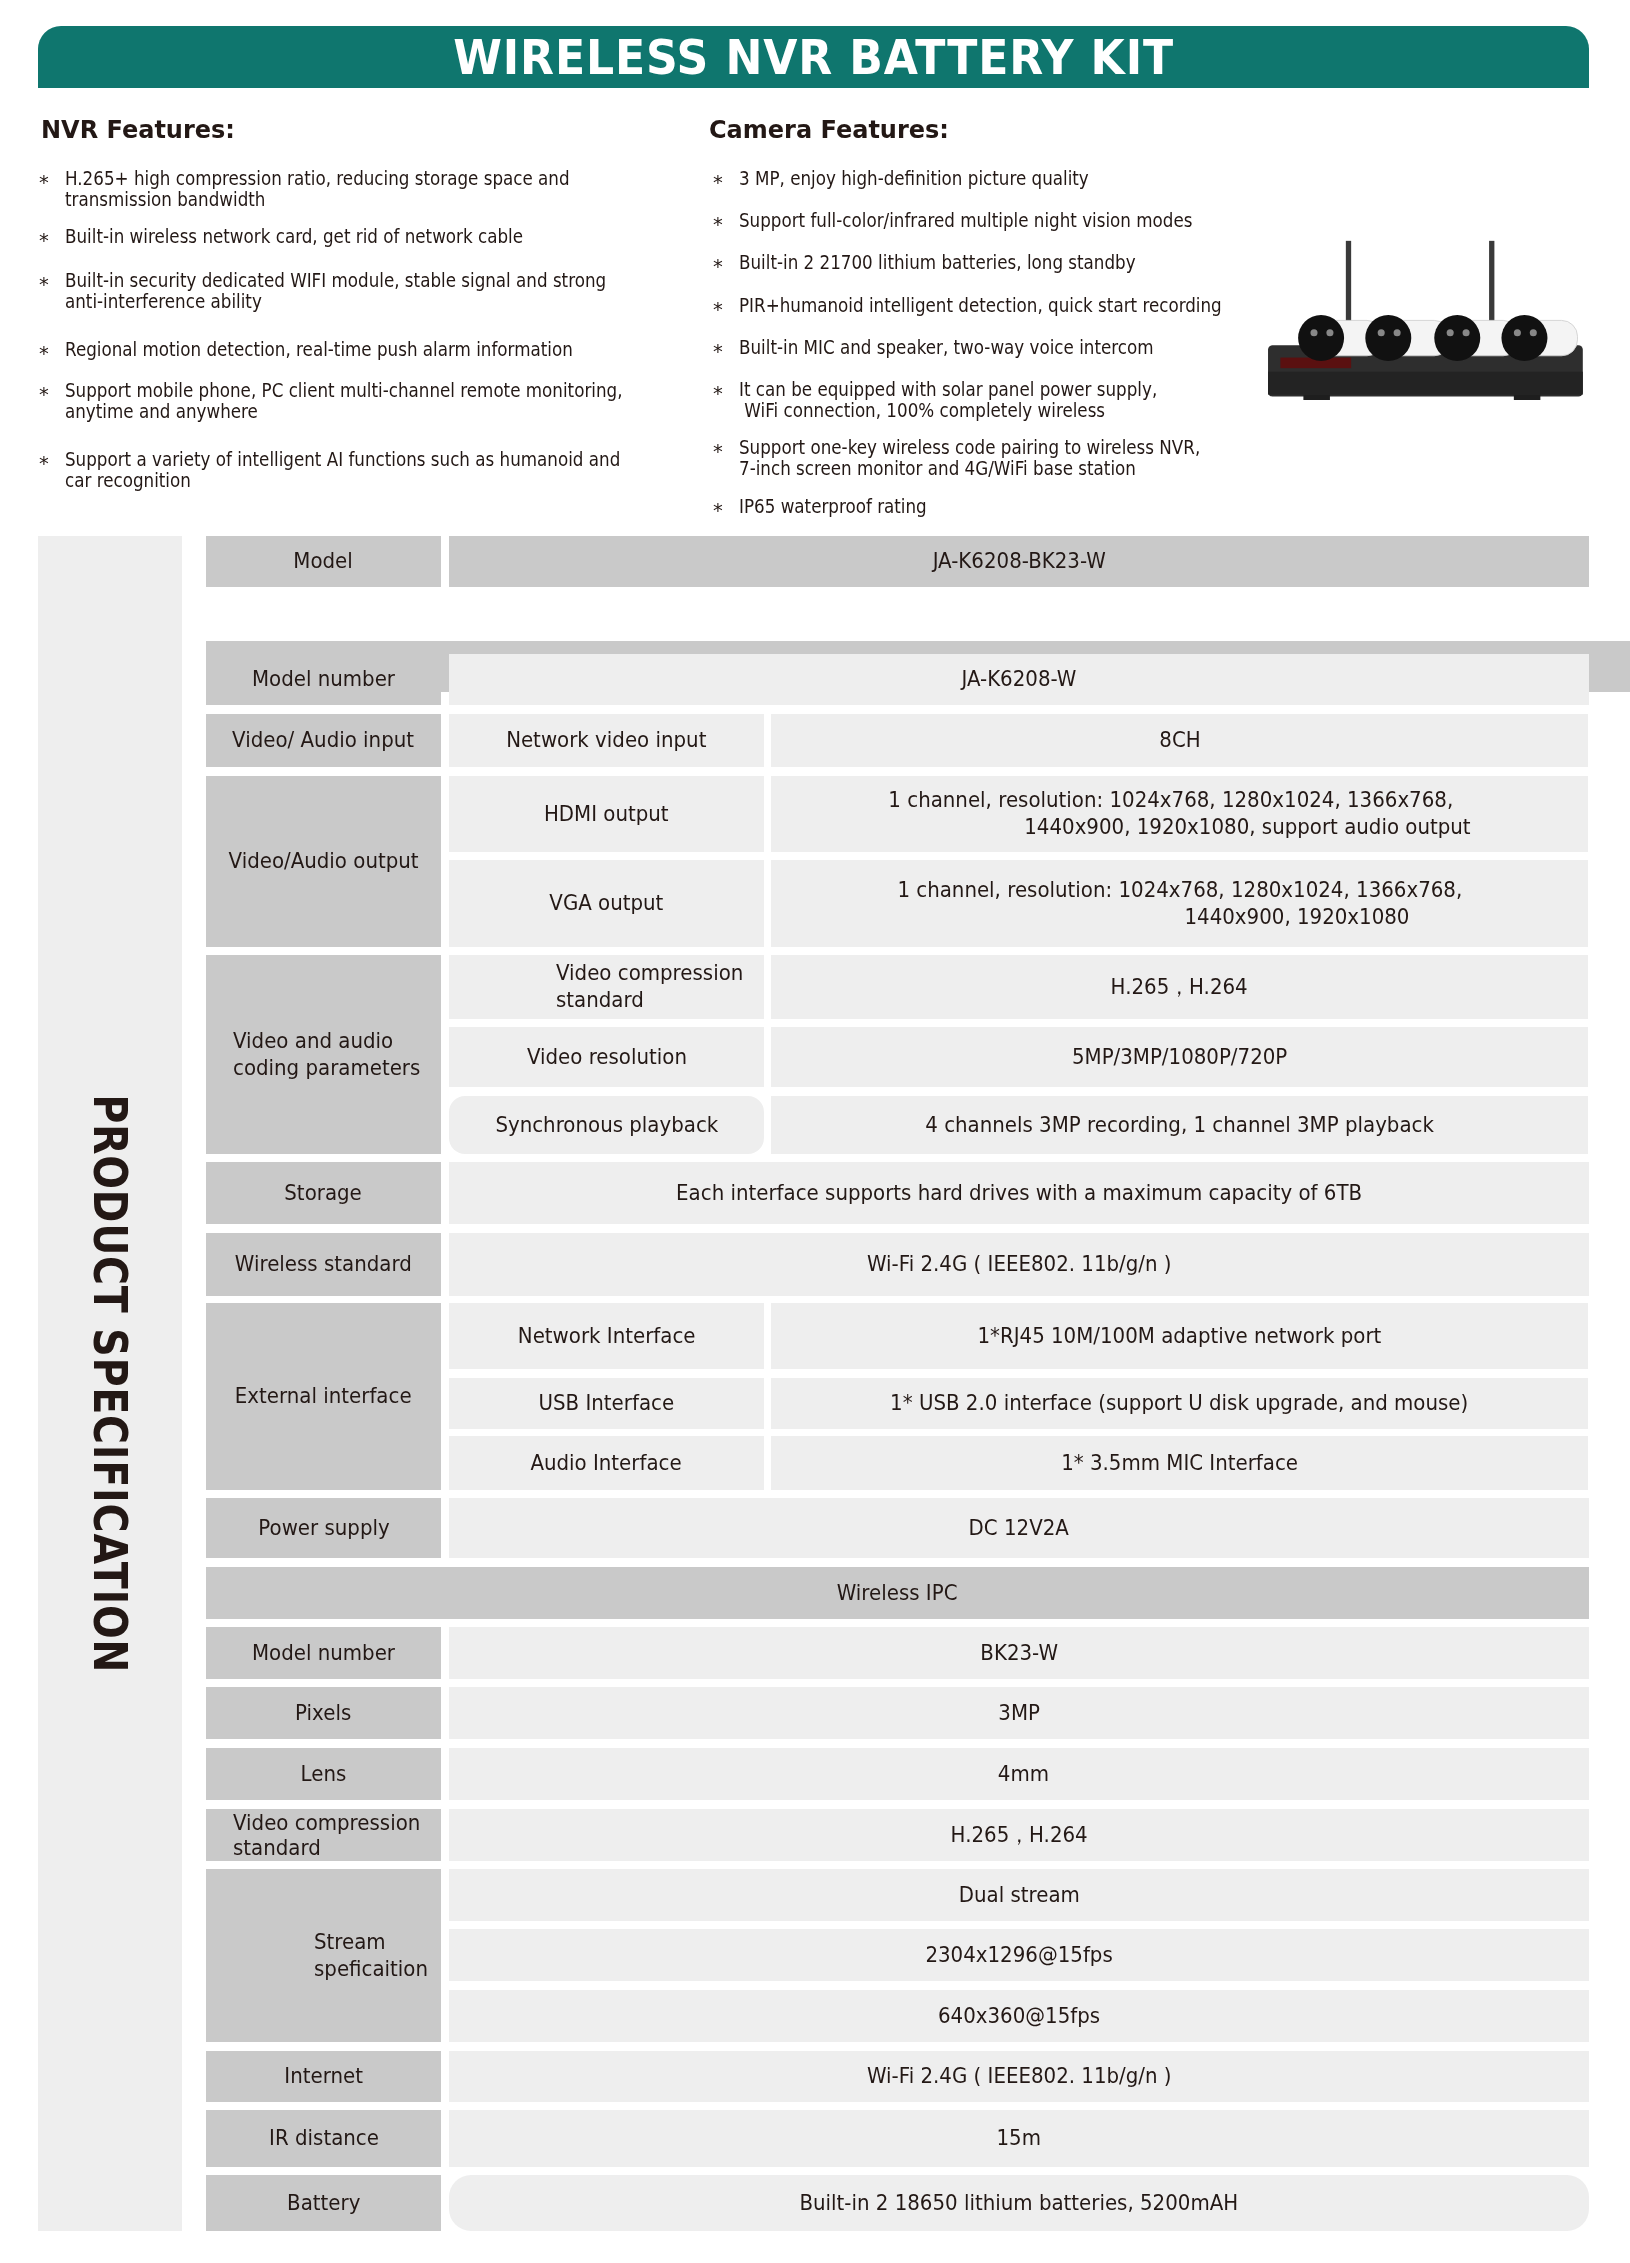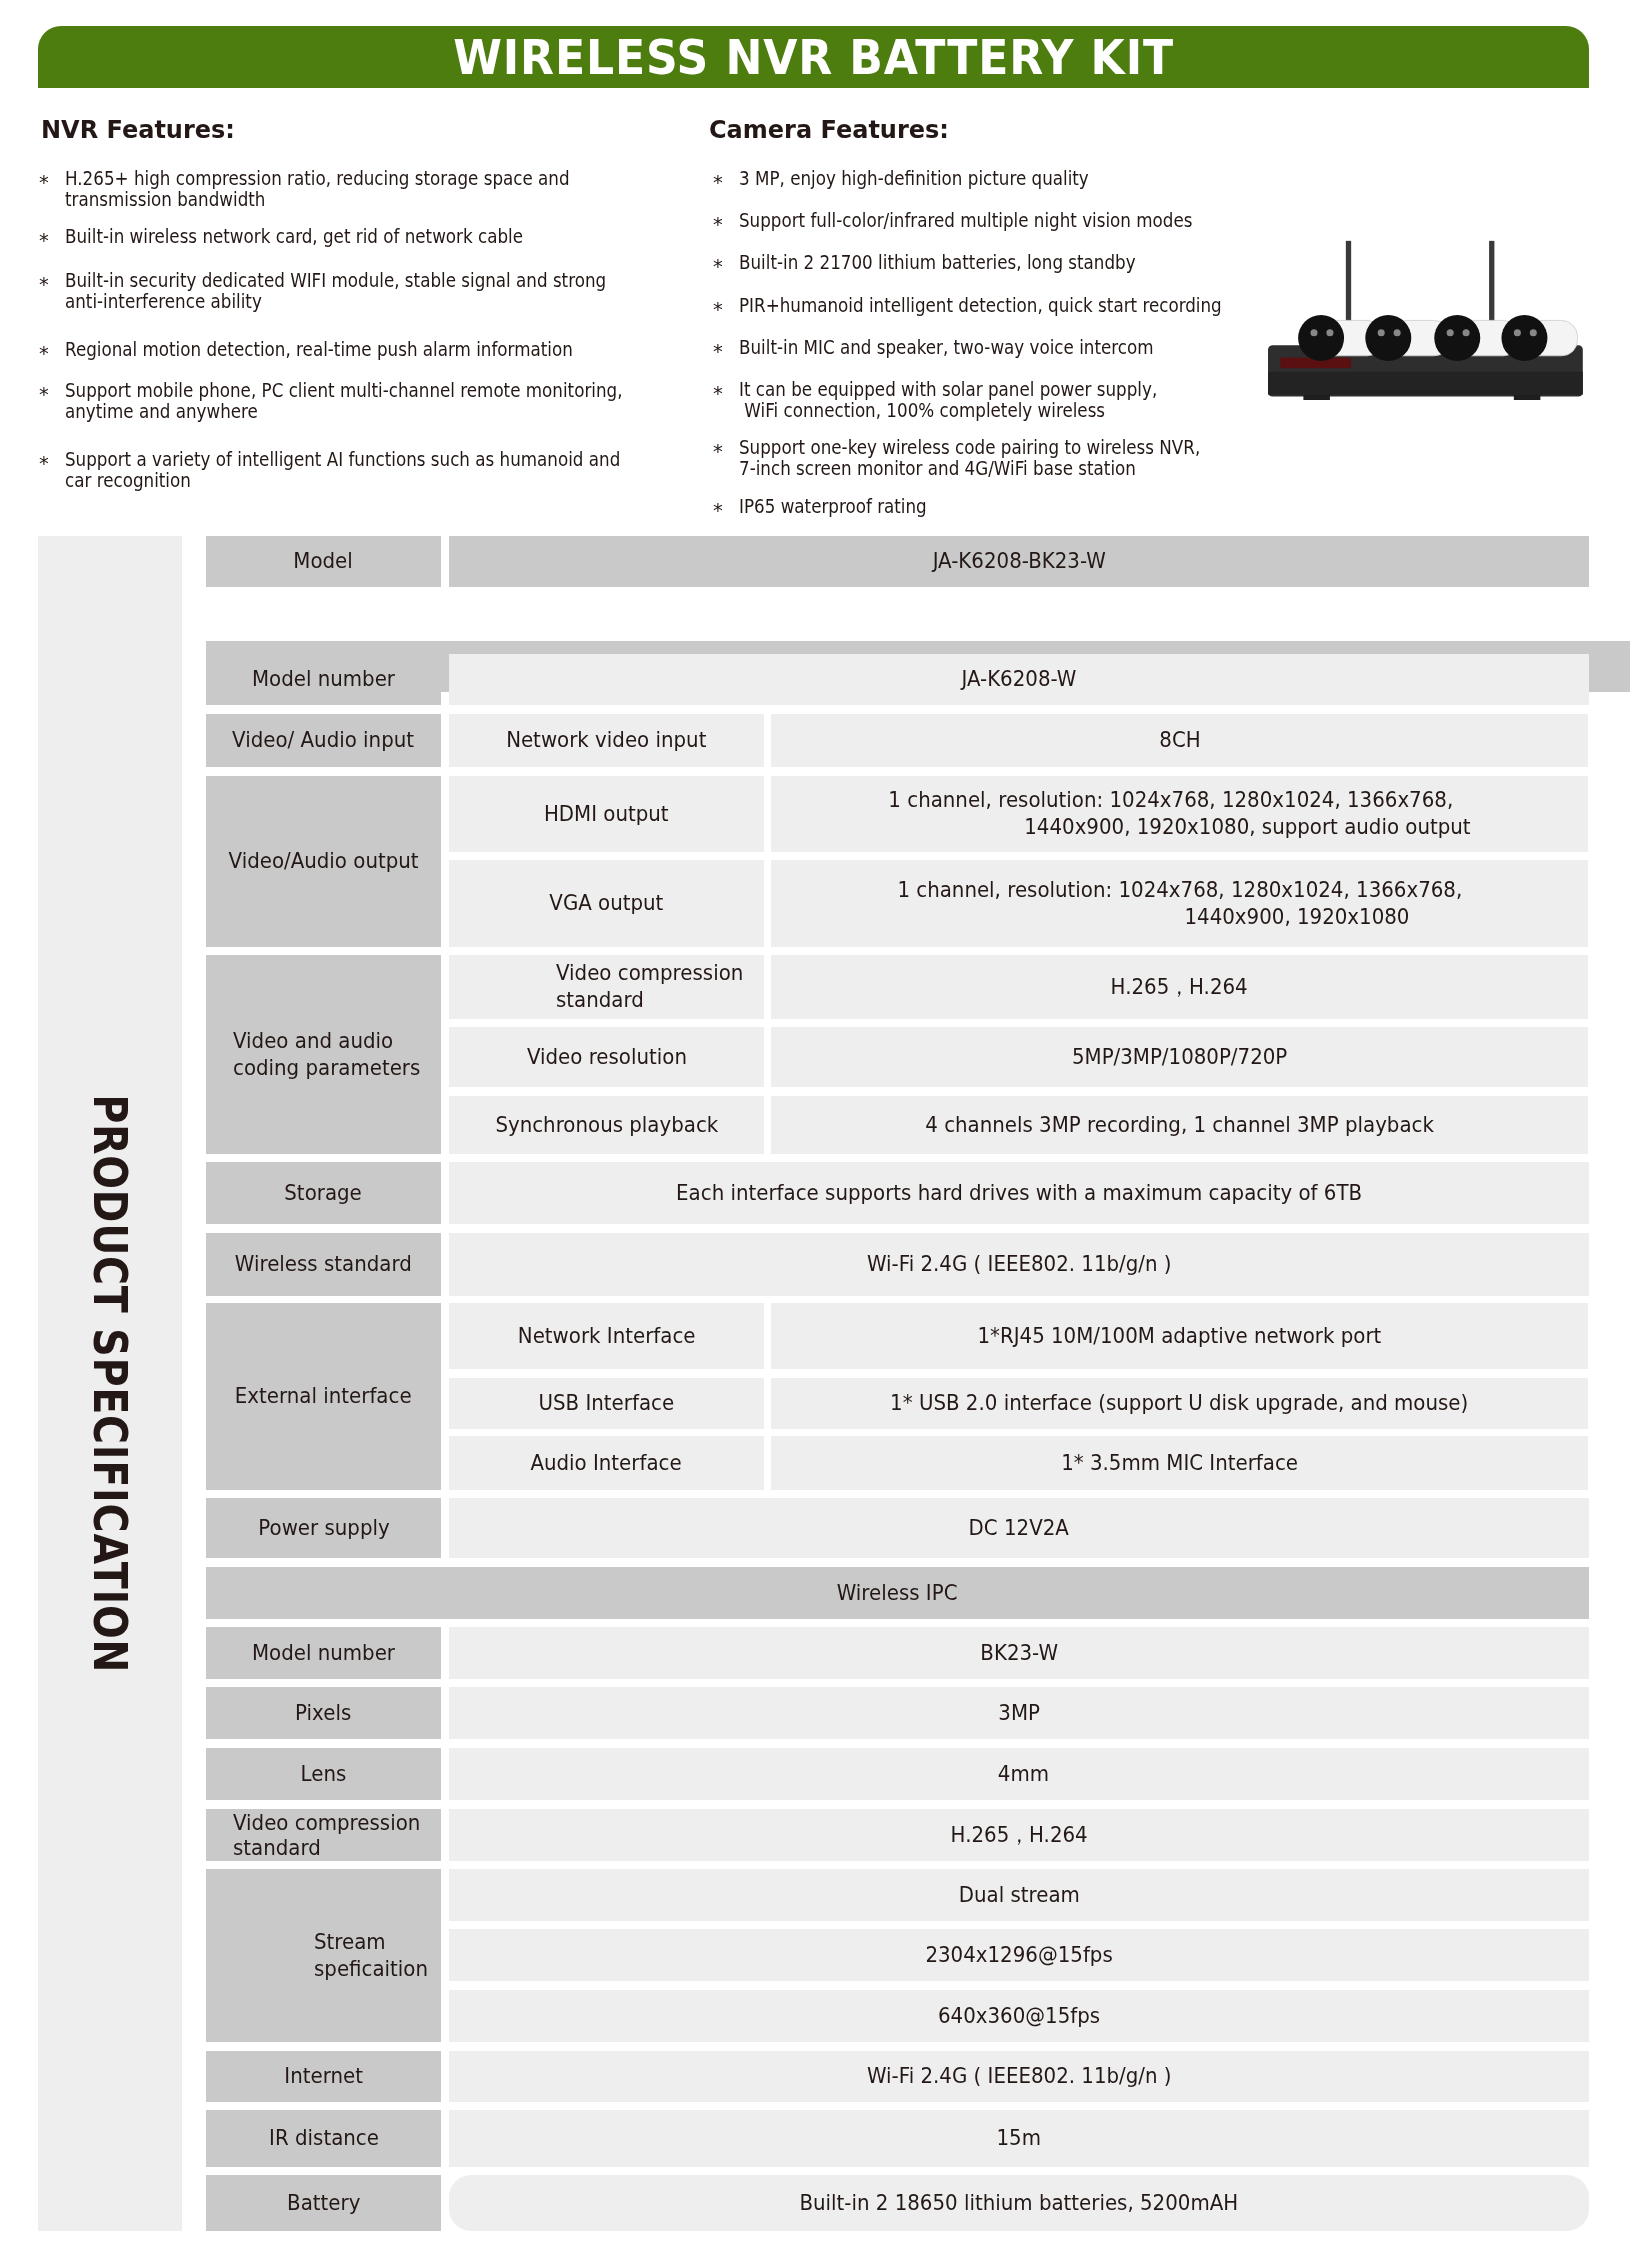--- a/index.html
+++ b/index.html
@@ -1,18 +1,18 @@
 <!DOCTYPE html>
 <html style="font-size:14px"><head>
 <meta charset="utf-8">
 <style>
   html, body { margin:0; padding:0; background:#ffffff; }
   body { width:1631px; height:2264px; position:relative; overflow:hidden; font-family:"Liberation Sans", "DejaVu Sans", sans-serif; color:#231815; }
   .abs { position:absolute; }
-  #title-bar { left:38px; top:26px; width:1551px; height:62px; background:#4d7c0f; border-radius:23px 23px 0 0; display:flex; align-items:center; justify-content:center; }
+  #title-bar { left:38px; top:26px; width:1551px; height:62px; background:#0f766e; border-radius:23px 23px 0 0; display:flex; align-items:center; justify-content:center; }
   #title-bar span { color:#fff; font-family:"DejaVu Sans", sans-serif; font-weight:bold; font-size:48px; letter-spacing:0.9px; transform:scaleX(0.92); }
   .feat-title { font-family:"DejaVu Sans", sans-serif; font-weight:bold; font-size:24px; color:#231815; }
   .bullet { position:absolute; font-size:18.6px; line-height:21px; color:#231815; font-family:"DejaVu Sans", sans-serif; }
   .bullet .star { position:absolute; left:0; top:3.5px; font-size:19.5px; }
   .bullet .txt { position:absolute; left:26px; top:0; white-space:pre; transform-origin:left top; transform:scaleX(0.9); }
   #side-panel { left:38px; top:536px; width:144px; height:1695px; background:#eeeeee; }
   #side-label { left:38px; top:536px; width:144px; height:1695px; display:flex; align-items:center; justify-content:center; }
   #side-label span { writing-mode:vertical-rl; font-family:"DejaVu Sans", sans-serif; font-weight:bold; font-size:46px; color:#231815; letter-spacing:0.9px; transform:scaleY(0.86); }
   .cell { position:absolute; display:flex; align-items:center; justify-content:center; text-align:center; font-family:"DejaVu Sans", sans-serif; font-size:22px; line-height:26.6px; color:#231815; box-sizing:border-box; }
   .cell span { display:block; transform:scaleX(0.9); }
@@ -206,21 +206,21 @@
   </div>
   <div class="cell light" style="left:771px;top:955px;width:817px;height:64px;">
       <span>H.265，H.264</span>
     </div>
   <div class="cell light" style="left:449px;top:1027px;width:315px;height:60px;">
       <span>Video resolution</span>
     </div>
   <div class="cell light" style="left:771px;top:1027px;width:817px;height:60px;">
       <span>5MP/3MP/1080P/720P</span>
     </div>
-  <div class="cell light" style="left:449px;top:1096px;width:315px;height:58px;">
+  <div class="cell light" style="left:449px;top:1096px;width:315px;height:58px;border-radius:16px;">
       <span>Synchronous playback</span>
     </div>
   <div class="cell light" style="left:771px;top:1096px;width:817px;height:58px;">
       <span>4 channels 3MP recording, 1 channel 3MP playback</span>
     </div>
 
   <div class="cell dark" style="left:206px;top:1162px;width:235px;height:62px;">
       <span>Storage</span>
     </div>
   <div class="cell light" style="left:449px;top:1162px;width:1140px;height:62px;">

